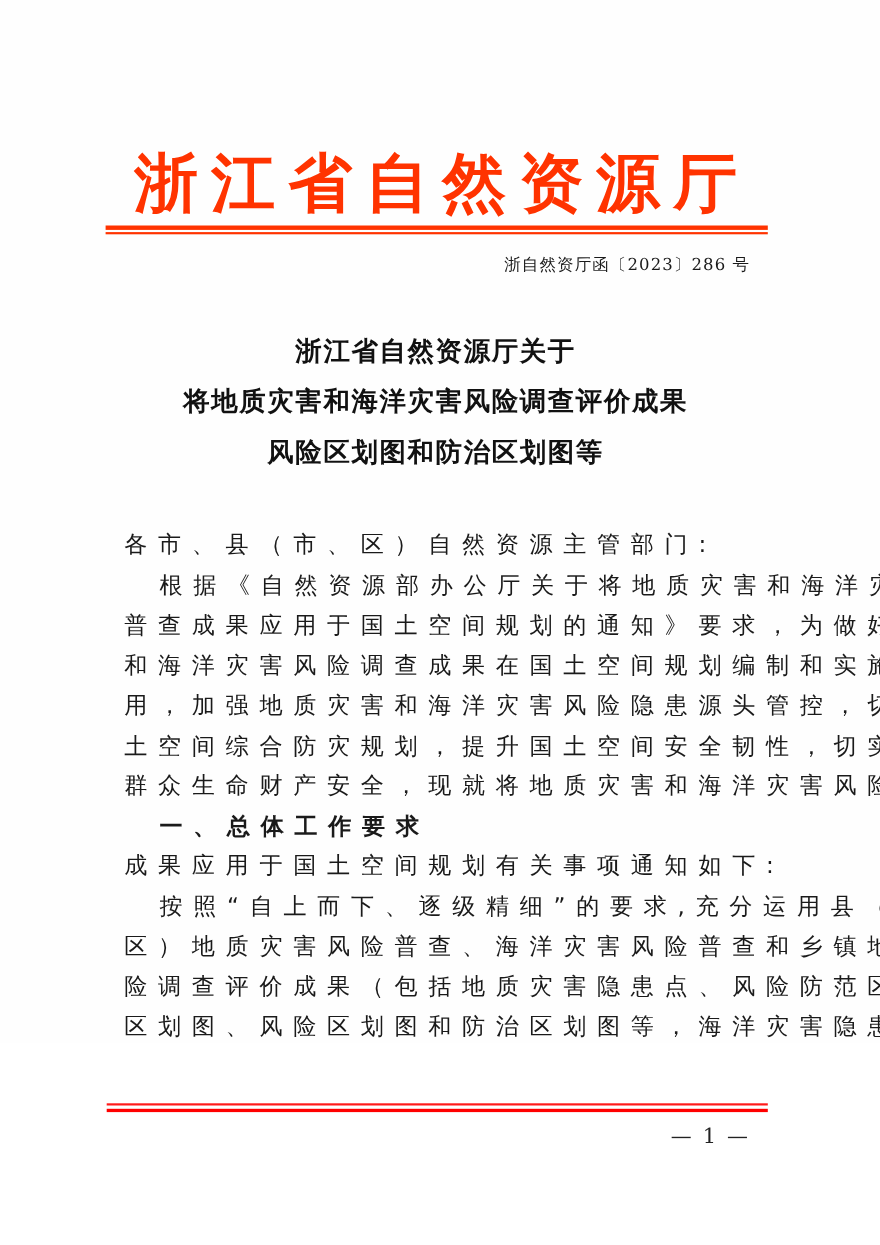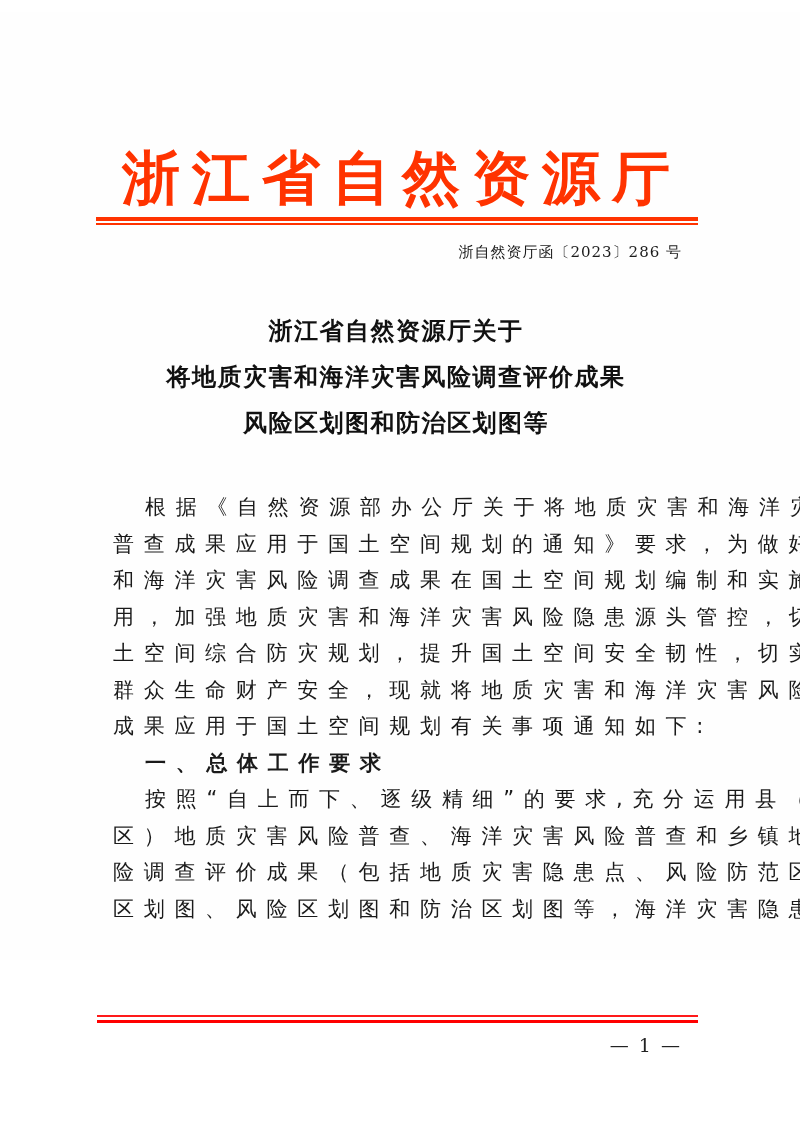--- a/index.html
+++ b/index.html
@@ -10,21 +10,21 @@
     body {
       width: 800px;
       height: 1132px;
       position: relative;
       overflow: hidden;
       font-family: "DejaVu Serif", "Liberation Serif", serif;
       color: #1a1a1a;
     }
     .page {
       position: absolute;
-      left: 0; top: 12px;
+      left: 0; top: 0;
       width: 800px; height: 948px;
       background: #fefefe;
     }
     
     .masthead {
       position: absolute;
       left: 96px;
       top: 128px;
       width: 600px;
       text-align: center;
@@ -127,28 +127,29 @@
 
   <div class="doc-number">浙自然资厅函〔2023〕286 号</div>
 
   <div class="headline">
     <div>浙江省自然资源厅关于</div>
     <div>将地质灾害和海洋灾害风险调查评价成果</div>
     <div>风险区划图和防治区划图等</div>
   </div>
 
   <div class="body-text">
+    <div class="line">各市、县（市、区）自然资源主管部门:</div>
     <div class="line indent">根据《自然资源部办公厅关于将地质灾害和海洋灾害风险</div>
     <div class="line">普查成果应用于国土空间规划的通知》要求，为做好地质灾害</div>
     <div class="line">和海洋灾害风险调查成果在国土空间规划编制和实施中的应</div>
     <div class="line">用，加强地质灾害和海洋灾害风险隐患源头管控，切实加强国</div>
     <div class="line">土空间综合防灾规划，提升国土空间安全韧性，切实保护人民</div>
     <div class="line">群众生命财产安全，现就将地质灾害和海洋灾害风险调查评价</div>
+    <div class="line heading1">一、总体工作要求</div>
     <div class="line">成果应用于国土空间规划有关事项通知如下:</div>
-    <div class="line heading1">一、总体工作要求</div>
     <div class="line indent">按照“自上而下、逐级精细”的要求,充分运用县（市、</div>
     <div class="line">区）地质灾害风险普查、海洋灾害风险普查和乡镇地质灾害风</div>
     <div class="line">险调查评价成果（包括地质灾害隐患点、风险防范区、易发性</div>
     <div class="line">区划图、风险区划图和防治区划图等，海洋灾害隐患区、海洋</div>
   </div>
 
   <div class="rule-bottom">
     <div class="thin"></div>
     <div class="thick"></div>
   </div>

